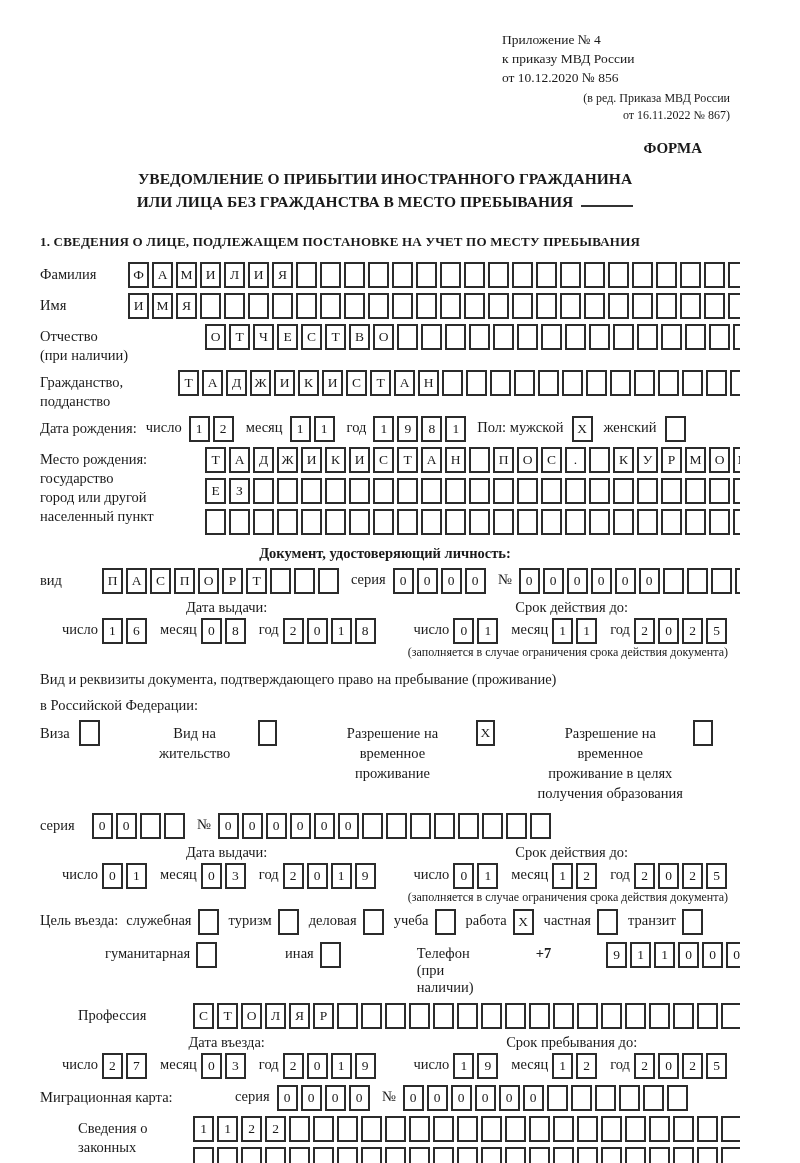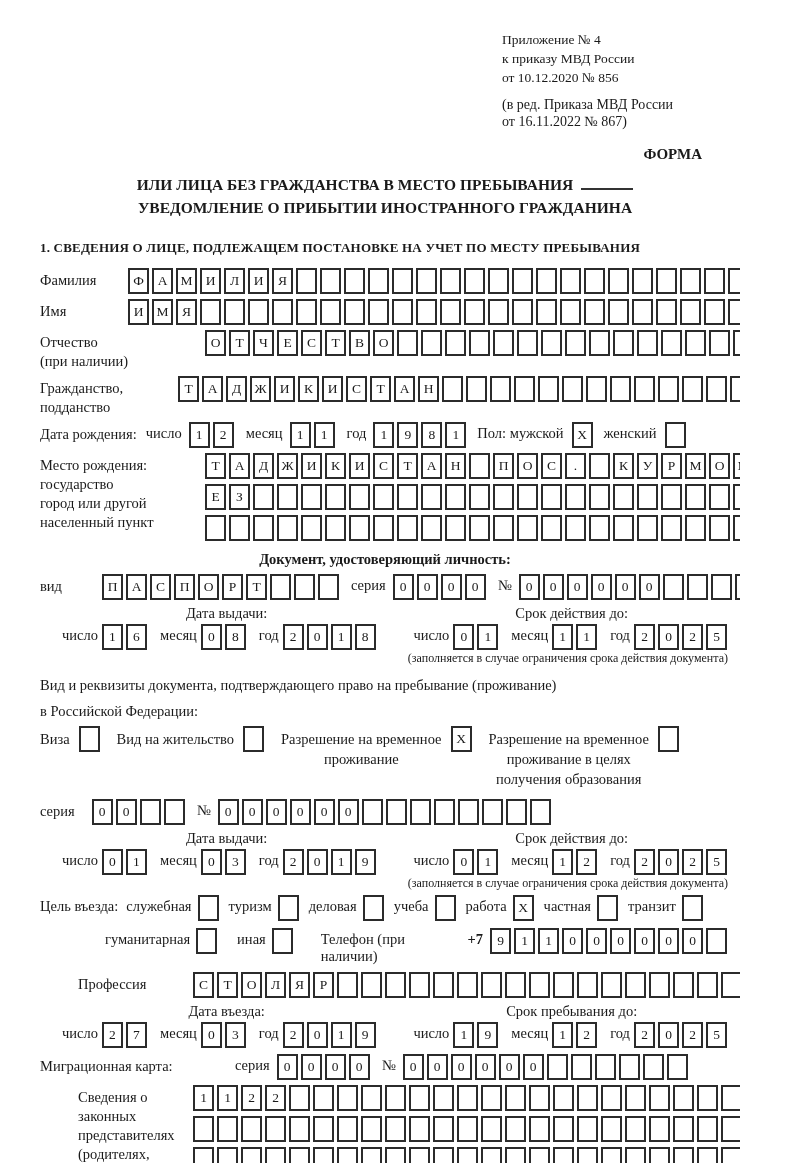--- a/index.html
+++ b/index.html
@@ -4,21 +4,21 @@
 <style>
   html,body{margin:0;padding:0;background:#fff;}
   .page{
     width:740px;height:1163px;box-sizing:border-box;
     padding:30px 10px 0 40px;overflow:hidden;position:relative;
     font-family:"Liberation Serif","DejaVu Serif",serif;
     color:#1a1a1a;font-size:14.5px;background:#fff;
   }
   .pre{white-space:pre-line;}
   .hdr-block{margin-left:auto;width:228px;line-height:19px;font-size:13.5px;}
-  .hdr-sub{font-size:14px;line-height:17px;margin-top:9px;}
+  .hdr-sub{font-size:12px;line-height:17px;margin-top:3px;text-align:right;}
   .forma{ text-align:right;font-weight:bold;font-size:15px;padding-right:28px;margin:16px 0 10px;}
   .title{text-align:center;font-weight:bold;font-size:15.5px;line-height:1.5;margin:2px 0 0;}
   .blank-line{display:inline-block;width:52px;border-bottom:2px solid #333;height:14px;margin-left:8px;}
   .sec-heading{font-weight:bold;font-size:13px;margin:20px 0 12px;letter-spacing:.2px;}
   .row{display:flex;align-items:flex-start;margin-bottom:5px;}
   .lbl{line-height:19px;padding-top:3px;flex:none;}
   .w88{width:88px;}  .w138{width:138px;} .w165{width:165px;} .w62{width:62px;}
   .w115{width:115px;margin-left:38px;} .w195{width:195px;}
   .cells{white-space:nowrap;flex:none;}
   .cell{
@@ -34,27 +34,27 @@
   .dates{margin:2px 0 4px;}
   .dates-cols{display:flex;}
   .d-left{width:370px;padding-left:22px;box-sizing:border-box;}
   .d-right{flex:1;padding-left:22px;}
   .d-head{text-align:center;margin-bottom:2px;}
   .d-row{display:flex;align-items:flex-start;white-space:nowrap;}
   .d-row .dlbl{padding-top:3px;margin-right:4px;}
   .d-row .dlbl2{padding-top:3px;margin:0 4px 0 10px;}
   .note{font-size:12px;text-align:right;margin-top:1px;padding-right:2px;}
   .intro{line-height:26px;margin:6px 0 2px;}
-  .opts{display:flex;align-items:flex-start;margin:2px 0 10px;}
+  .opts{display:flex;align-items:flex-start;margin:2px 0 10px;gap:24px;}
   .opt{display:flex;align-items:flex-start;margin-right:14px;}
   .opt-lbl{white-space:pre-line;text-align:center;line-height:20px;padding-top:3px;margin-right:9px;}
   .purpose-row{display:flex;align-items:flex-start;margin-bottom:7px;flex-wrap:nowrap;}
   .p-item{display:flex;align-items:flex-start;margin-right:7px;}
   .p-item .p-lbl{padding-top:3px;margin-right:6px;}
-  .indent65{margin-left:65px;}
+  .indent65{margin-left:65px;gap:48px;}
   .phone-lbl{padding-top:3px;margin:0 14px 0 18px;}
   .phone-pref{padding-top:3px;margin-right:7px;font-weight:bold;}
   .rep{display:flex;align-items:flex-start;margin-top:2px;}
   .sex{display:flex;align-items:flex-start;}
   .sex .sx{padding-top:3px;margin:0 8px;}
 </style>
 </head>
 <body>
 
 <div class="page">
@@ -62,22 +62,22 @@
   <div class="hdr-block">
     <div class="pre">Приложение № 4
 к приказу МВД России
 от 10.12.2020 № 856</div>
     <div class="pre hdr-sub">(в ред. Приказа МВД России
 от 16.11.2022 № 867)</div>
   </div>
   <div class="forma">ФОРМА</div>
 
   <div class="title">
+    <div>УВЕДОМЛЕНИЕ О ПРИБЫТИИ ИНОСТРАННОГО ГРАЖДАНИНА</div>
     <div><span>ИЛИ ЛИЦА БЕЗ ГРАЖДАНСТВА В МЕСТО ПРЕБЫВАНИЯ</span><span class="blank-line"></span></div>
-    <div>УВЕДОМЛЕНИЕ О ПРИБЫТИИ ИНОСТРАННОГО ГРАЖДАНИНА</div>
   </div>
 
   <div class="sec-heading">1. СВЕДЕНИЯ О ЛИЦЕ, ПОДЛЕЖАЩЕМ ПОСТАНОВКЕ НА УЧЕТ ПО МЕСТУ ПРЕБЫВАНИЯ</div>
 
   <div class="row">
     <div class="lbl w88">Фамилия</div>
     <div class="cells"><span class="cell">Ф</span><span class="cell">А</span><span class="cell">М</span><span class="cell">И</span><span class="cell">Л</span><span class="cell">И</span><span class="cell">Я</span><span class="cell"></span><span class="cell"></span><span class="cell"></span><span class="cell"></span><span class="cell"></span><span class="cell"></span><span class="cell"></span><span class="cell"></span><span class="cell"></span><span class="cell"></span><span class="cell"></span><span class="cell"></span><span class="cell"></span><span class="cell"></span><span class="cell"></span><span class="cell"></span><span class="cell"></span><span class="cell"></span><span class="cell"></span></div>
   </div>
 
   <div class="row">

